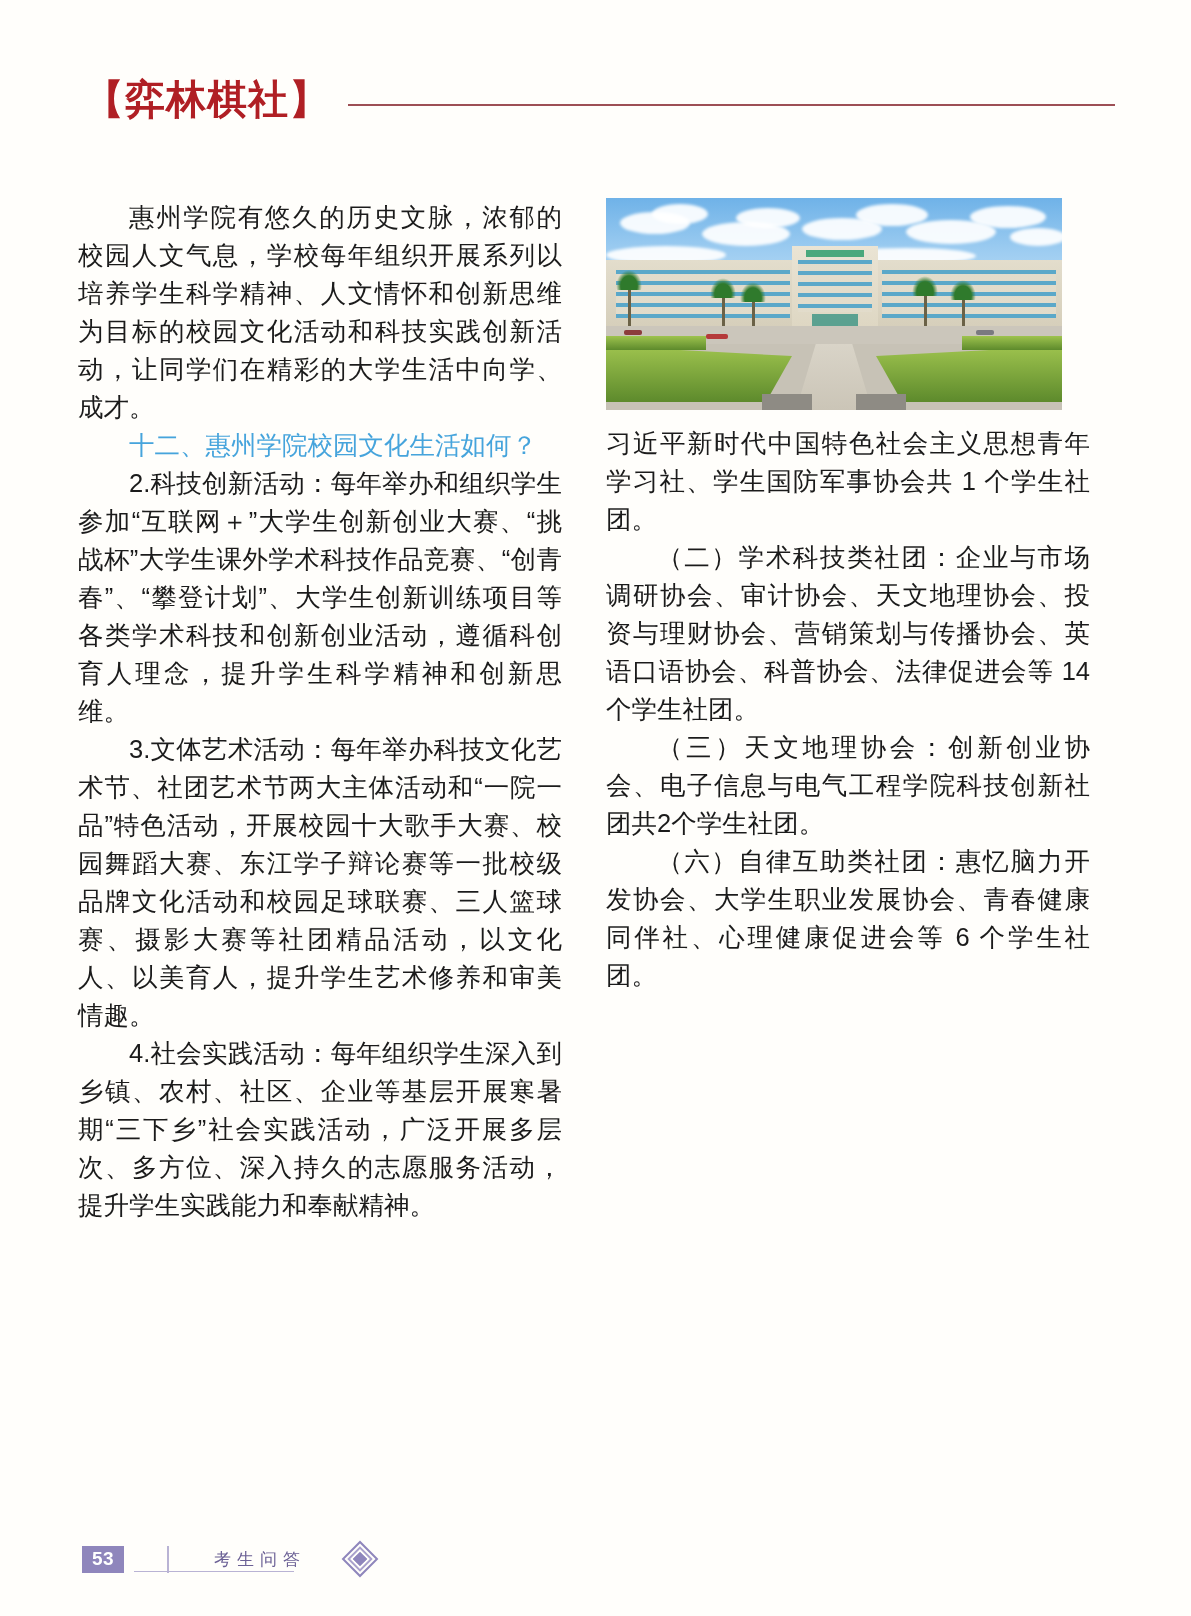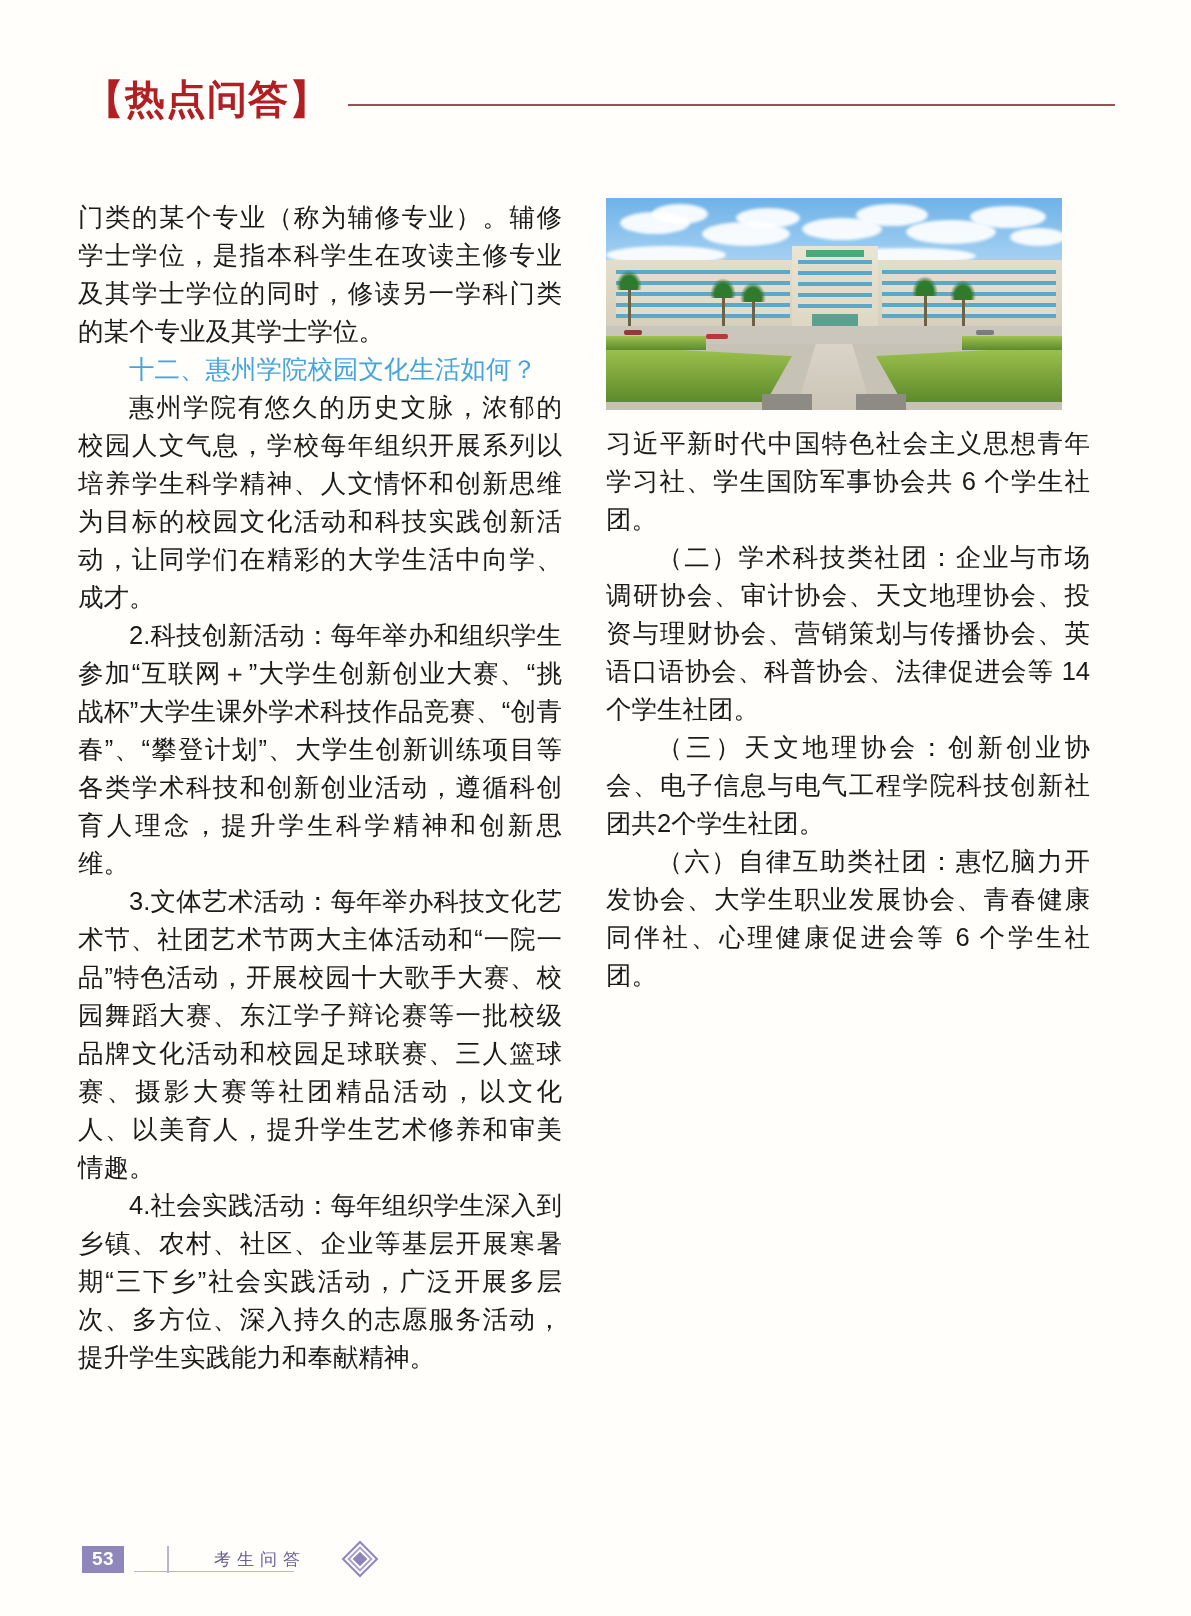--- a/index.html
+++ b/index.html
@@ -205,30 +205,29 @@
   #footer-ornament .d1 { left: 2px; top: 2px; width: 22px; height: 22px; }
   #footer-ornament .d2 { left: 6px; top: 6px; width: 14px; height: 14px; border-color:#a9a1cc; }
   #footer-ornament .d3 { left: 10px; top: 10px; width: 6px; height: 6px; background:#8f86bc; }
 </style>
 </head>
 <body>
 
 <div id="page">
 
   <div id="header">
-    <div id="header-title">【热点问答】</div>
+    <div id="header-title">【弈林棋社】</div>
     <div id="header-rule"></div>
   </div>
 
   <div id="columns">
 
     <div class="col col-left">
-      <p class="para">门类的某个专业（称为辅修专业）。辅修学士学位，是指本科学生在攻读主修专业及其学士学位的同时，修读另一学科门类的某个专业及其学士学位。</p>
+      <p class="para indent">惠州学院有悠久的历史文脉，浓郁的校园人文气息，学校每年组织开展系列以培养学生科学精神、人文情怀和创新思维为目标的校园文化活动和科技实践创新活动，让同学们在精彩的大学生活中向学、成才。</p>
       <p class="para qheading">十二、惠州学院校园文化生活如何？</p>
-      <p class="para indent">惠州学院有悠久的历史文脉，浓郁的校园人文气息，学校每年组织开展系列以培养学生科学精神、人文情怀和创新思维为目标的校园文化活动和科技实践创新活动，让同学们在精彩的大学生活中向学、成才。</p>
       <p class="para indent">2.科技创新活动：每年举办和组织学生参加“互联网＋”大学生创新创业大赛、“挑战杯”大学生课外学术科技作品竞赛、“创青春”、“攀登计划”、大学生创新训练项目等各类学术科技和创新创业活动，遵循科创育人理念，提升学生科学精神和创新思维。</p>
       <p class="para indent">3.文体艺术活动：每年举办科技文化艺术节、社团艺术节两大主体活动和“一院一品”特色活动，开展校园十大歌手大赛、校园舞蹈大赛、东江学子辩论赛等一批校级品牌文化活动和校园足球联赛、三人篮球赛、摄影大赛等社团精品活动，以文化人、以美育人，提升学生艺术修养和审美情趣。</p>
       <p class="para indent">4.社会实践活动：每年组织学生深入到乡镇、农村、社区、企业等基层开展寒暑期“三下乡”社会实践活动，广泛开展多层次、多方位、深入持久的志愿服务活动，提升学生实践能力和奉献精神。</p>
 
     </div>
 
     <div class="col col-right">
 
       <div id="photo">
         <div class="sky"></div>
@@ -272,21 +271,21 @@
         <div style="position:absolute;left:0;top:146px;width:100%;height:66px;background:#c7c2b6;"></div>
         <div class="path" style="left:190px; top:146px; width:76px; height:66px; clip-path: polygon(26% 0, 74% 0, 100% 100%, 0% 100%);"></div>
         <div class="hedge" style="left:0px;   top:148px; width:186px; height:56px; clip-path: polygon(0 0, 100% 18%, 86% 100%, 0 100%);"></div>
         <div class="hedge" style="left:270px; top:148px; width:186px; height:56px; clip-path: polygon(0 18%, 100% 0, 100% 100%, 14% 100%);"></div>
         <div class="hedge" style="left:0px;   top:138px; width:100px; height:14px;"></div>
         <div class="hedge" style="left:356px; top:138px; width:100px; height:14px;"></div>
         <div style="position:absolute;left:156px;top:196px;width:50px;height:16px;background:#8e8b84;"></div>
         <div style="position:absolute;left:250px;top:196px;width:50px;height:16px;background:#8e8b84;"></div>
       </div>
 
-      <p class="para">习近平新时代中国特色社会主义思想青年学习社、学生国防军事协会共 6 个学生社团。</p>
+      <p class="para">习近平新时代中国特色社会主义思想青年学习社、学生国防军事协会共 1 个学生社团。</p>
       <p class="para indent">（二）学术科技类社团：企业与市场调研协会、审计协会、天文地理协会、投资与理财协会、营销策划与传播协会、英语口语协会、科普协会、法律促进会等 14 个学生社团。</p>
       <p class="para indent">（三）天文地理协会：创新创业协会、电子信息与电气工程学院科技创新社团共2个学生社团。</p>
       <p class="para indent">（六）自律互助类社团：惠忆脑力开发协会、大学生职业发展协会、青春健康同伴社、心理健康促进会等 6 个学生社团。</p>
 
     </div>
   </div>
 
   <div id="footer">
     <div id="page-badge">53</div>
     <div id="footer-sep"></div>

